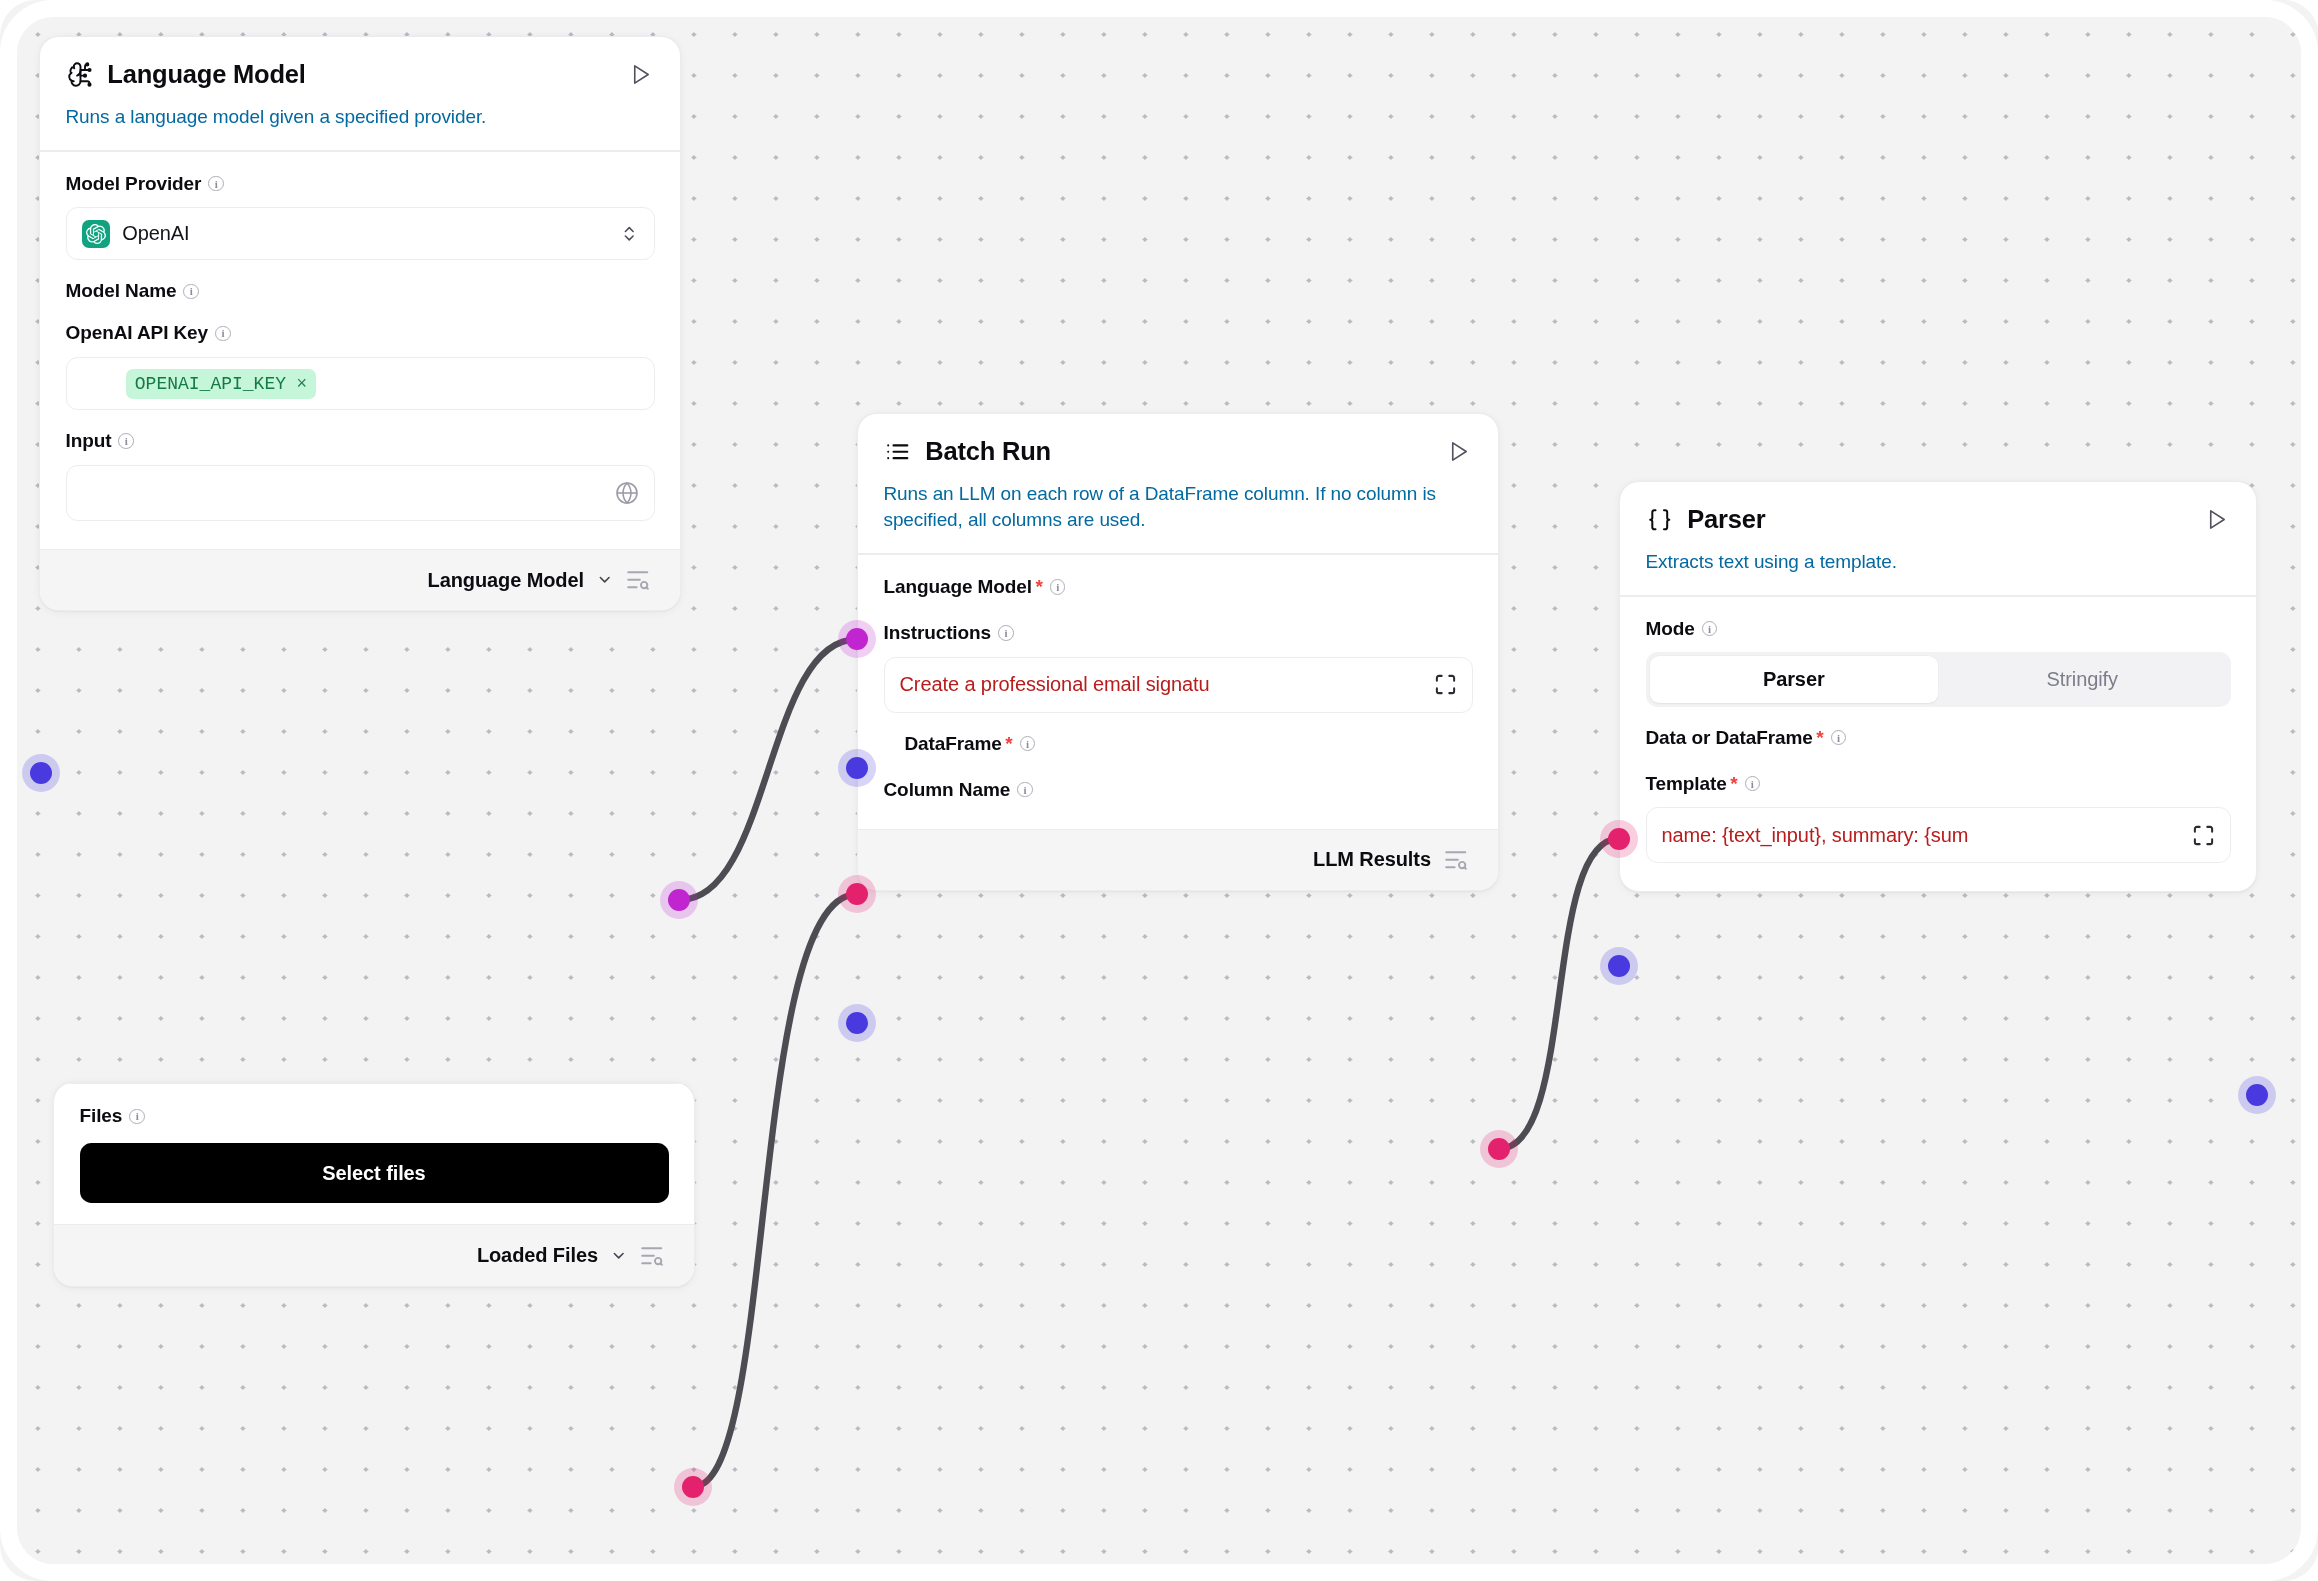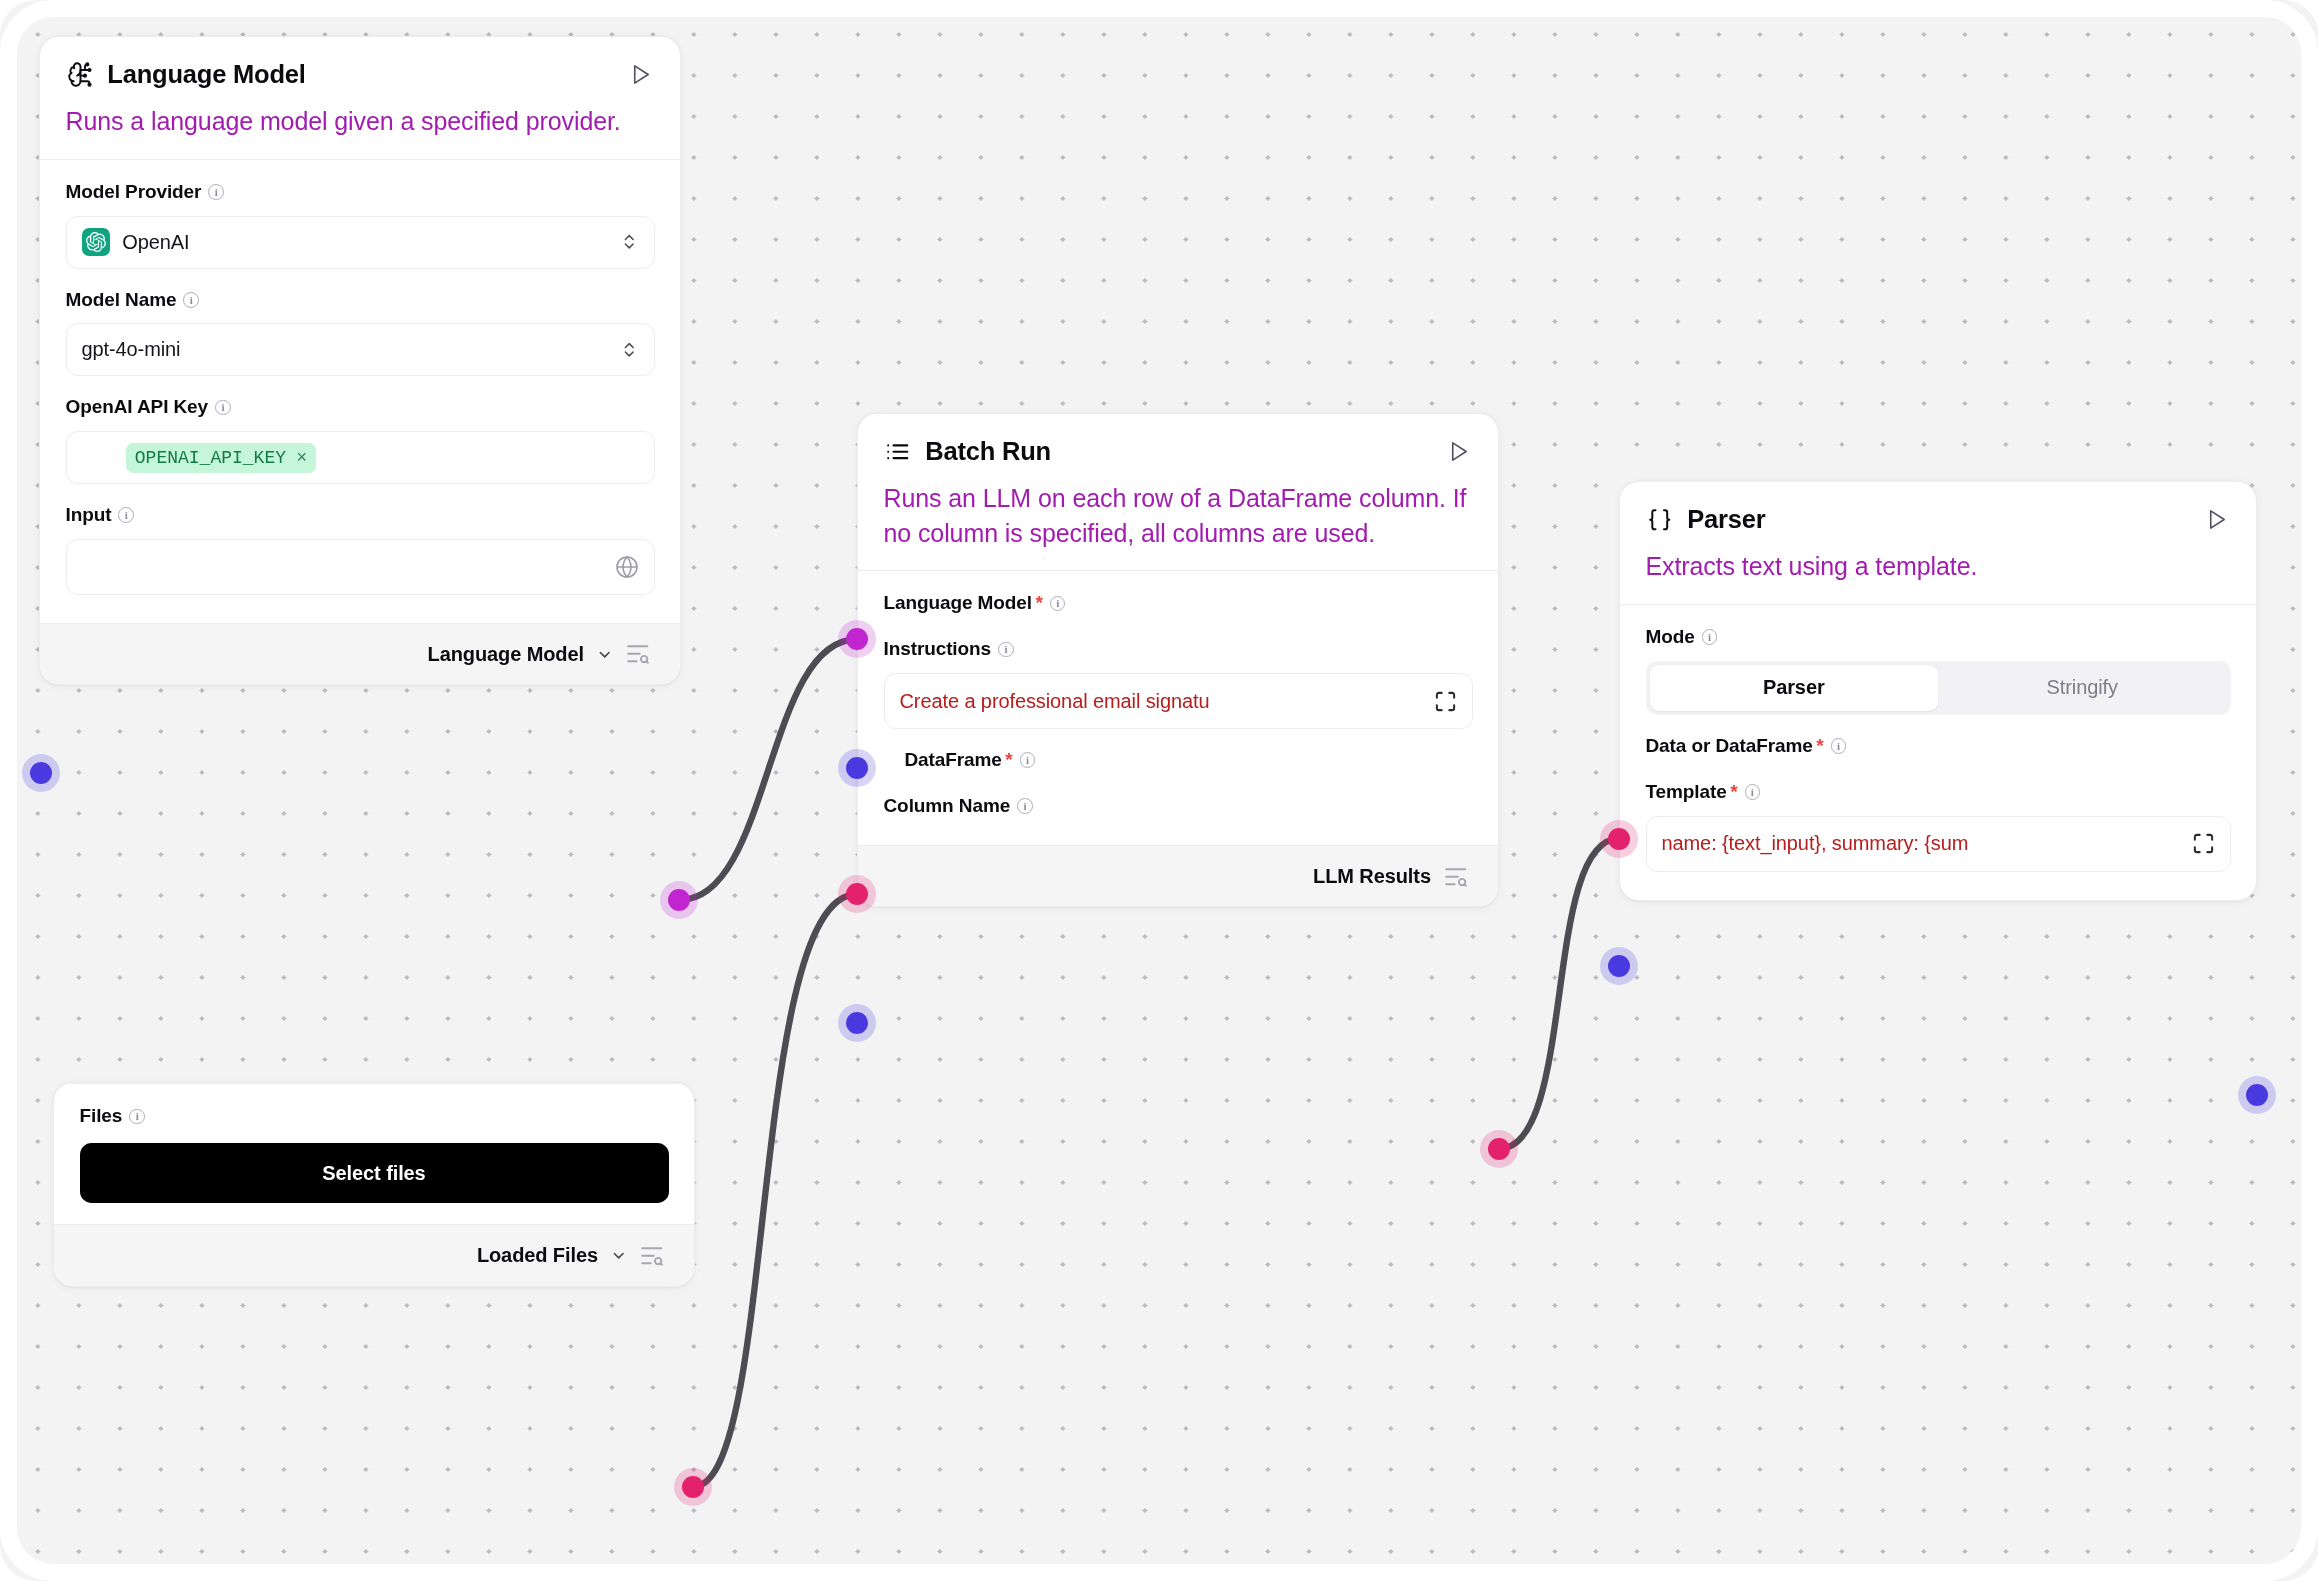--- a/index.html
+++ b/index.html
@@ -44,22 +44,22 @@
     z-index: 10;
     overflow: hidden;
   }
   .node-head { padding: 23px 25.5px 20px 25.5px; }
   .head-row { display: flex; align-items: center; gap: 12.8px; }
   .head-icon { width: 29px; height: 29px; display: flex; align-items: center; justify-content: center; color: #0c0c11; flex: none; }
   .head-title { font-size: 25.5px; font-weight: 700; color: #0b0b10; letter-spacing: -0.2px; flex: 1; }
   .play-btn { width: 28px; height: 28px; display: flex; align-items: center; justify-content: center; color: #52525e; flex: none; }
   .node-desc {
     margin-top: 15px;
-    font-size: 25px; line-height: 1.38;
-    color: #a21caf;
+    font-size: 19px; line-height: 1.38;
+    color: #0369a1;
     letter-spacing: -0.1px;
   }
   .node-divider { height: 1.4px; background: #ececee; }
   .node-body { padding: 21px 25.5px 8px 25.5px; }
 
   .field { margin-bottom: 20px; }
   .field-label {
     display: flex; align-items: center; gap: 7px;
     font-size: 19px; font-weight: 700; color: #0b0b10;
     letter-spacing: -0.1px;
@@ -225,29 +225,20 @@
               </svg>
           </span>
         </div>
       </div>
 
       <div class="field">
         <div class="field-label">
           <span>Model Name</span>
           <span class="info-i">i</span>
         </div>
-        <div class="control">
-          <span class="val">gpt-4o-mini</span>
-          <span class="chev-updown">
-            <svg viewBox="0 0 24 24" width="18.5" height="25.5" fill="none" stroke="currentColor" stroke-width="2" stroke-linecap="round" stroke-linejoin="round">
-                <path d="m7 15 5 5 5-5"></path>
-                <path d="m7 9 5-5 5 5"></path>
-              </svg>
-          </span>
-        </div>
       </div>
 
       <div class="field">
         <div class="field-label">
           <span>OpenAI API Key</span>
           <span class="info-i">i</span>
         </div>
         <div class="control">
           <span class="chip">
             <span>OPENAI_API_KEY</span>

